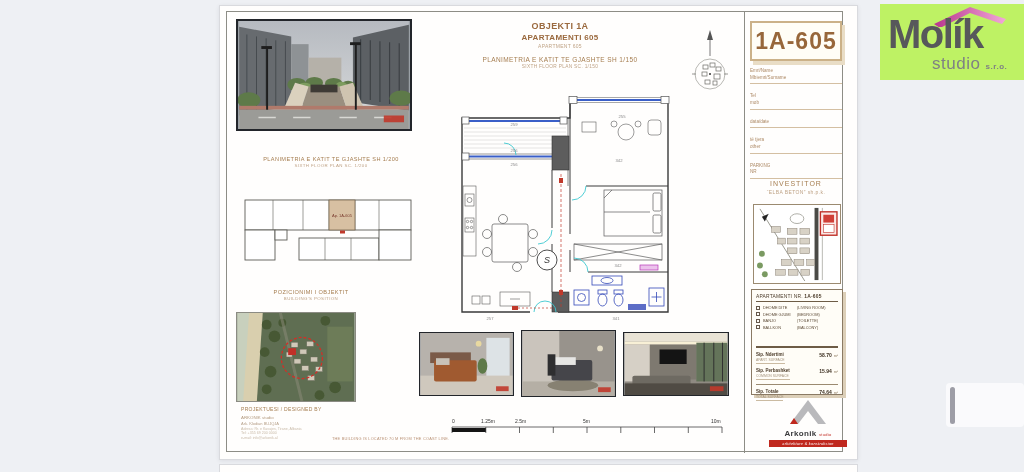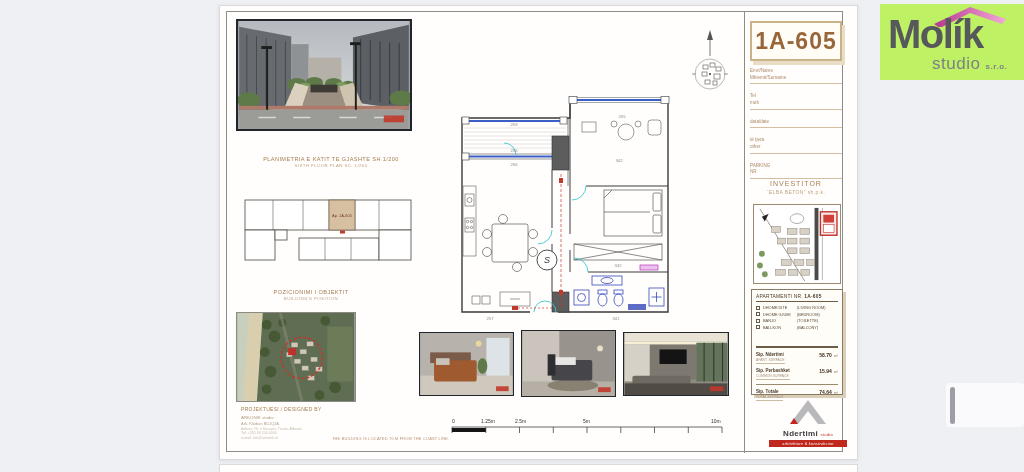--- a/index.html
+++ b/index.html
@@ -204,20 +204,27 @@
       <div class="ds">ARKONIK studio</div>
       <div class="da">Ark. Klodian BUJQJA</div>
       <div class="dt">
         <div>Adresa: Rr. e Kavajes, Tirane, Albania</div>
         <div>Tel: +355 69 200 0000</div>
         <div>e-mail: info@arkonik.al</div>
       </div>
     </div>
     <div class="abs note" style="left:112px;top:430px;width:180px;">THE BUILDING IS LOCATED 70 M FROM THE COAST LINE.</div>
 
+    <div class="abs hdr">
+      <div class="t1">OBJEKTI 1A</div>
+      <div class="t2">APARTAMENTI 605</div>
+      <div class="t3">APARTMENT 605</div>
+      <div class="t4">PLANIMETRIA E KATIT TE GJASHTE SH 1/150</div>
+      <div class="t5">SIXTH FLOOR PLAN   SC. 1/150</div>
+    </div>
 
     <svg class="abs" style="left:470px;top:22px;" width="40" height="70" viewBox="0 0 40 70">
       <polygon points="20,2 17,12 23,12" fill="#555"></polygon>
       <line x1="20" y1="12" x2="20" y2="28" stroke="#555" stroke-width=".8"></line>
       <circle cx="20" cy="46" r="15" fill="none" stroke="#9a9a94" stroke-width=".7"></circle>
       <g fill="none" stroke="#6a6a64" stroke-width=".7">
         <rect x="13" y="37" width="5" height="4"></rect>
           <rect x="20" y="35" width="5" height="4"></rect>
         <rect x="26" y="39" width="5" height="4"></rect>
           <rect x="12" y="44" width="5" height="4"></rect>
@@ -531,21 +538,21 @@
           </div>
         <div class="sv"><span>74.64</span><span class="su">m²</span></div>
       </div>
     </div>
 
     <div class="abs arkonik">
       <svg width="40" height="26" viewBox="0 0 40 26">
         <polygon points="20,1 38,25 30,25 20,12 10,25 2,25" fill="#b9b9bc"></polygon>
         <polygon points="2,25 10,25 6,19" fill="#c0281e"></polygon>
       </svg>
-      <div class="an"><span>Ndertimi</span>
+      <div class="an"><span>Arkonik</span>
         <span class="asuf">studio</span></div>
       <div class="banner">arkitekture &amp; konstruksion</div>
     </div>
   </div>
 
   <div class="page2"></div>
 
   <div class="molik">
     <svg style="position:absolute;left:52px;top:1px;" width="76" height="22" viewBox="0 0 76 22">
       <defs>

